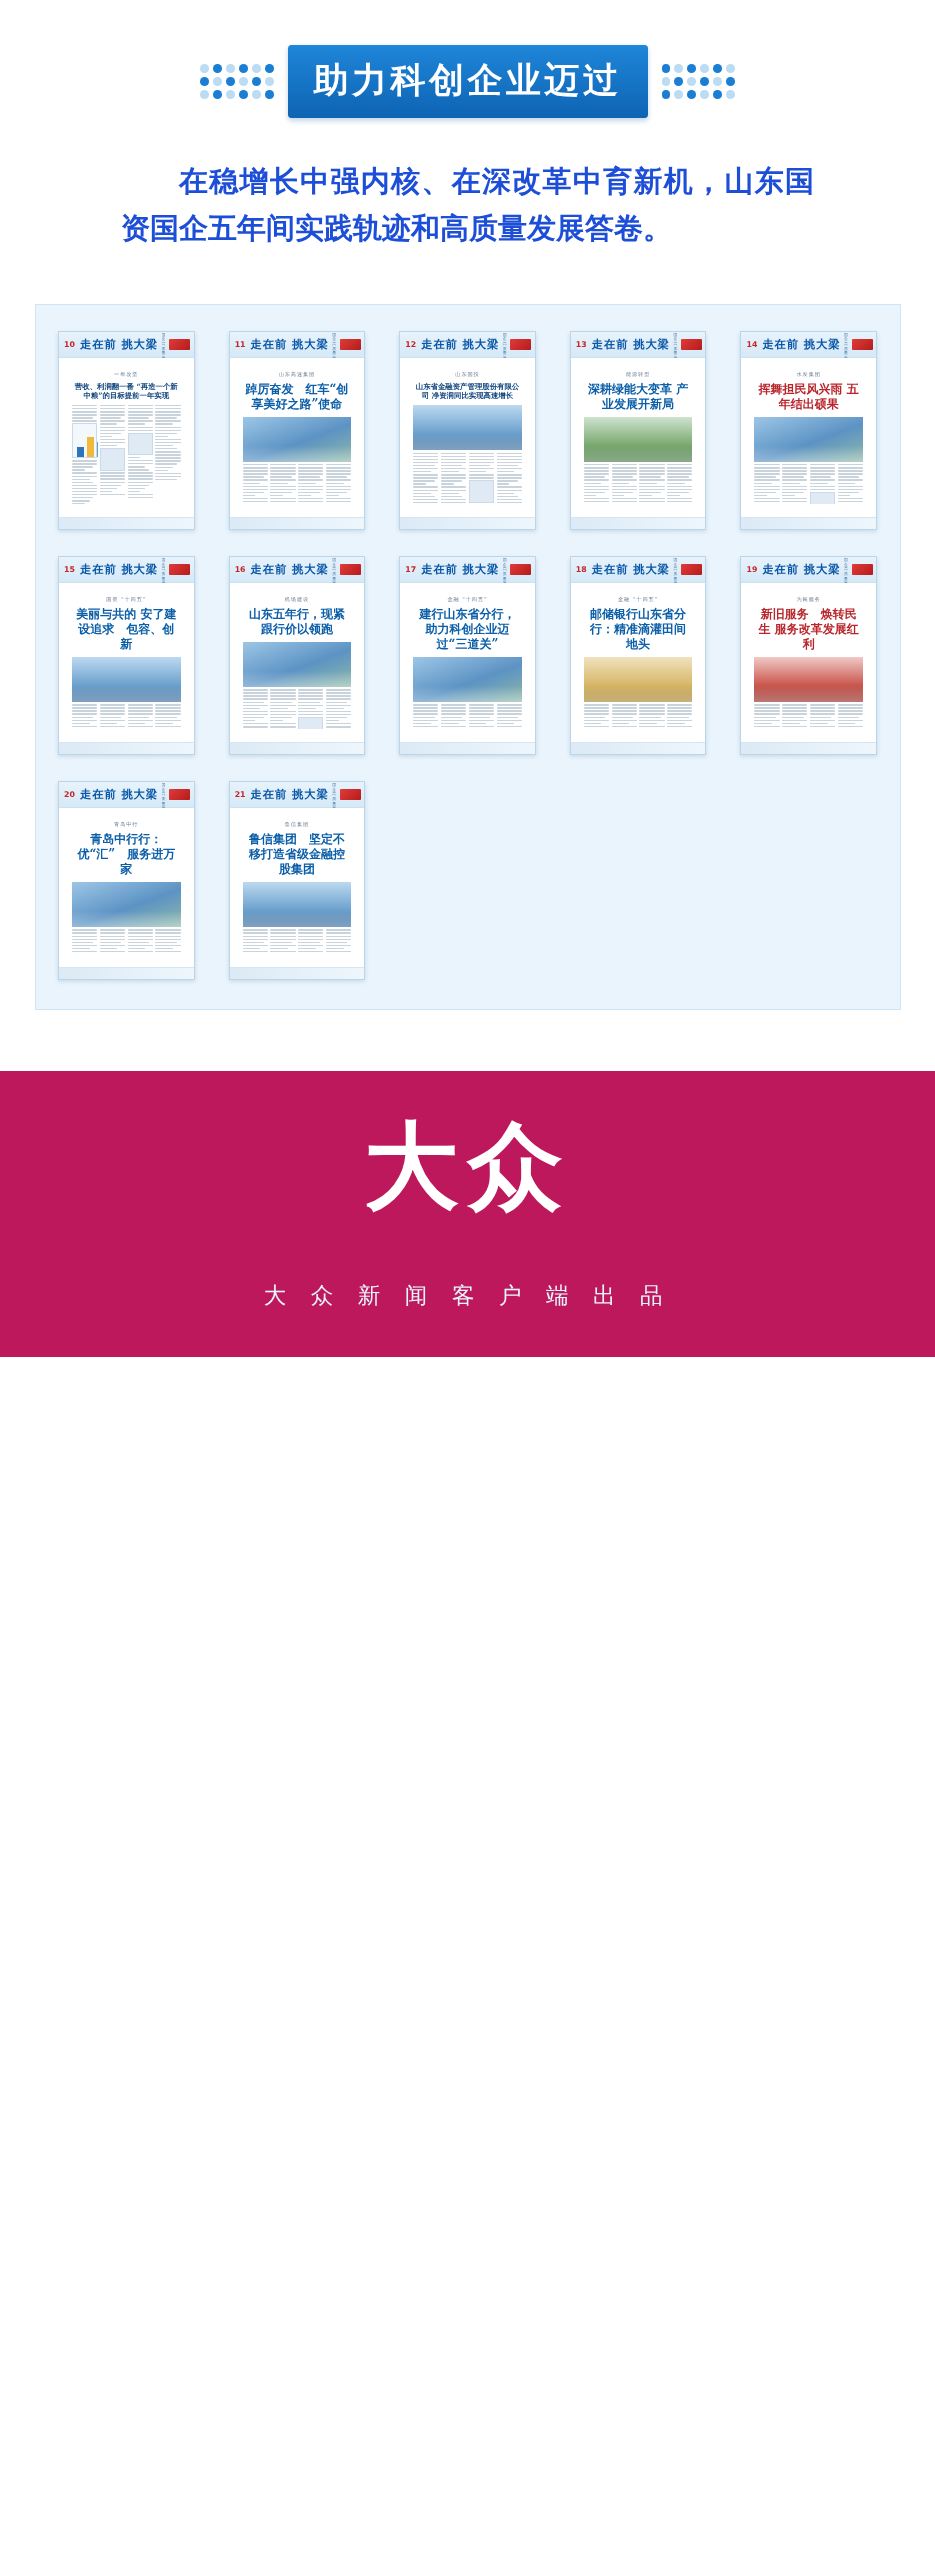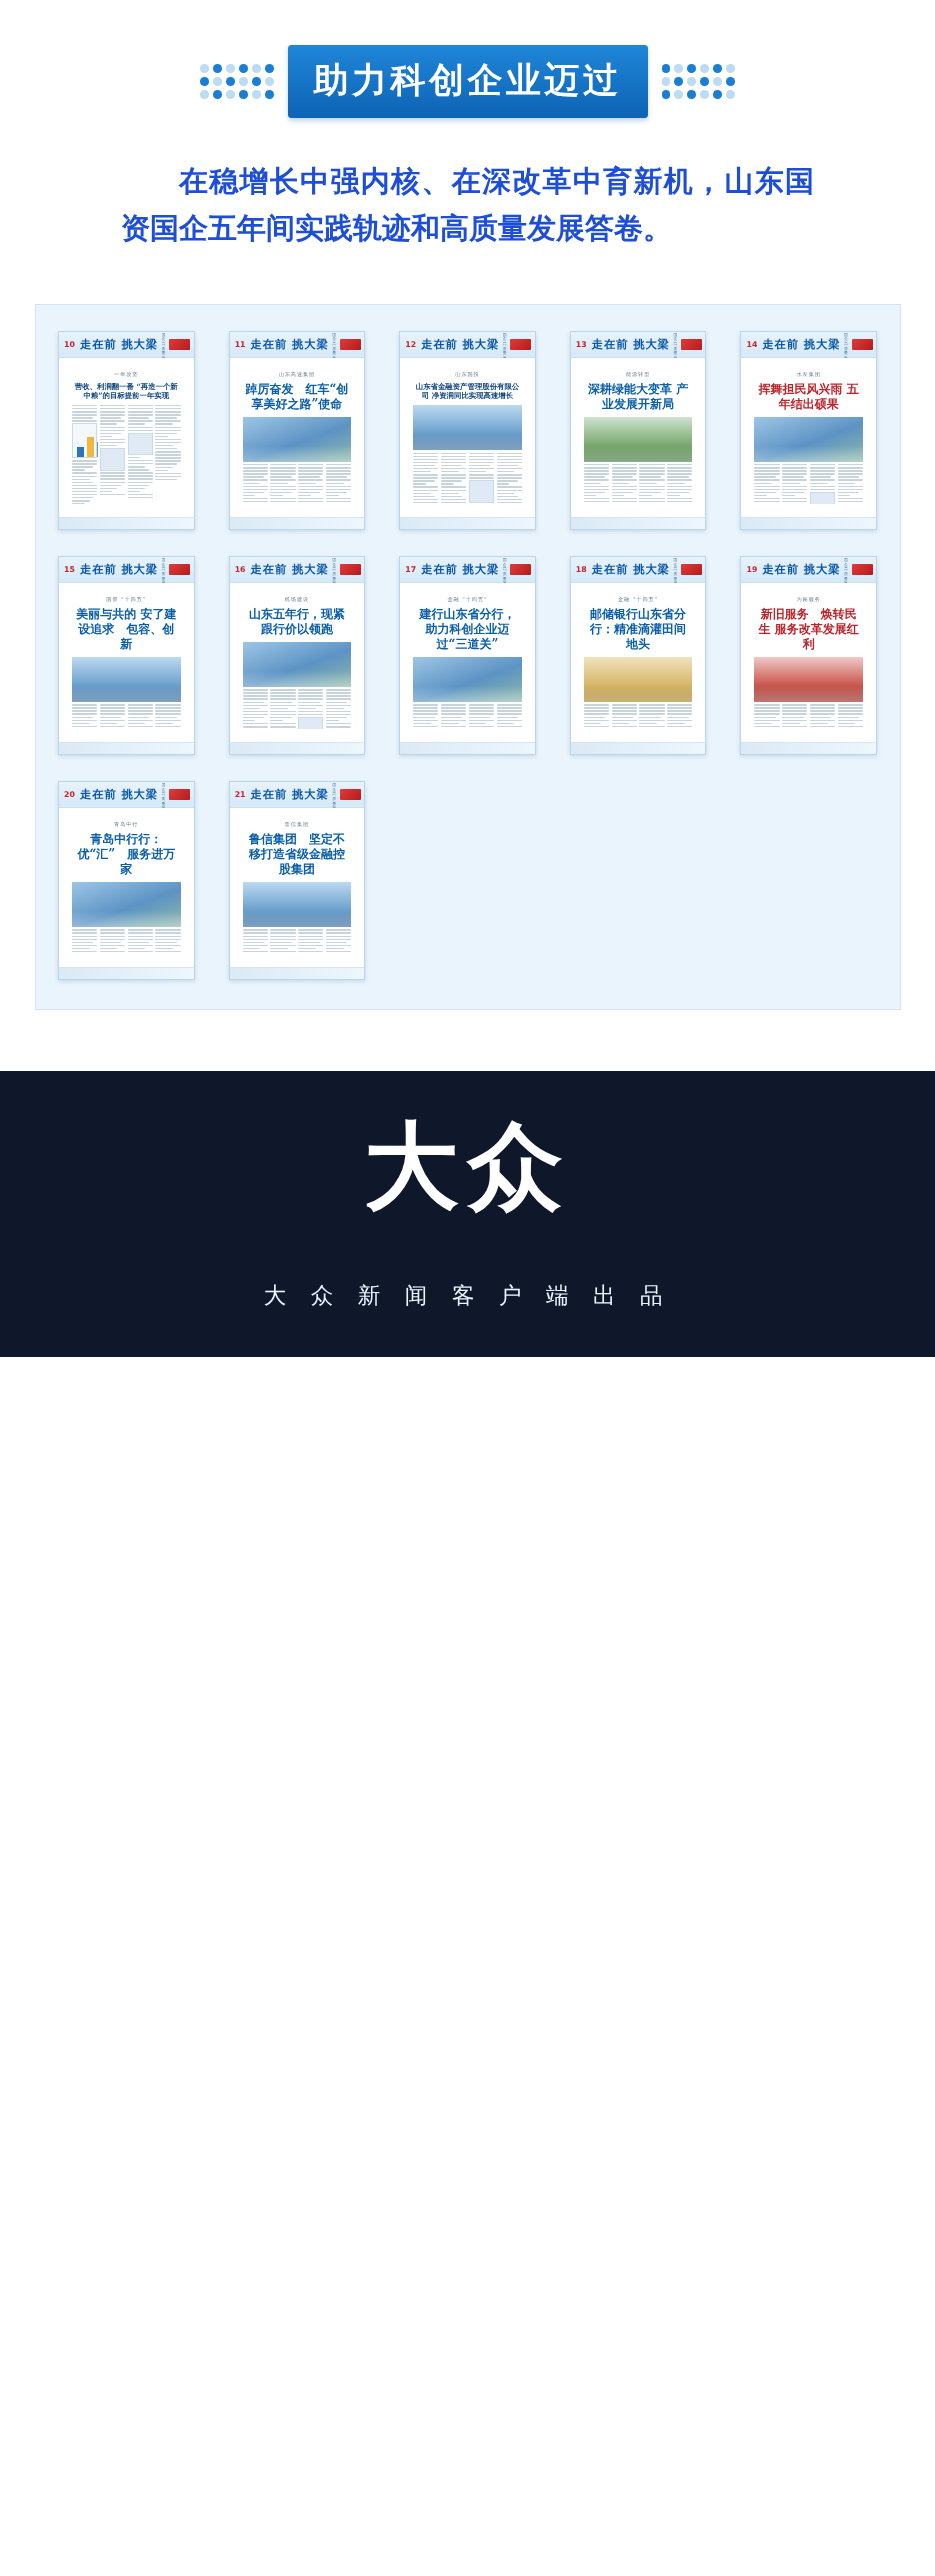--- a/index.html
+++ b/index.html
@@ -193,21 +193,21 @@
   .np-foot {
     height: 12px;
     background: linear-gradient(90deg,#dbeaf6,#eef6fc);
     border-top: 0.9px solid #d7e5f0;
     flex: 0 0 auto;
   }
 
   
   .footer {
     margin-top: 61px;
-    background: #0f172a;
+    background: #be185d;
     height: 286px;
     display: flex;
     flex-direction: column;
     align-items: center;
     justify-content: center;
     gap: 22.5px;
   }
   .brand-mark {
     color: #ffffff;
     font-size: 95px;

